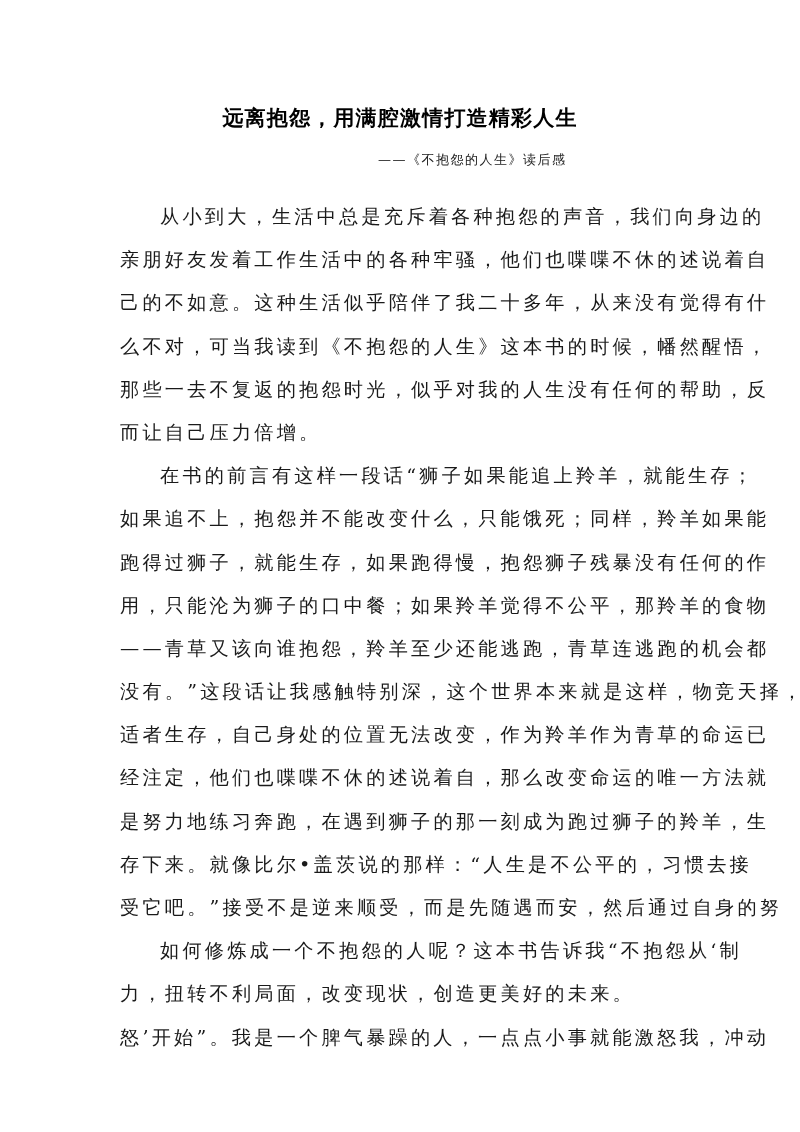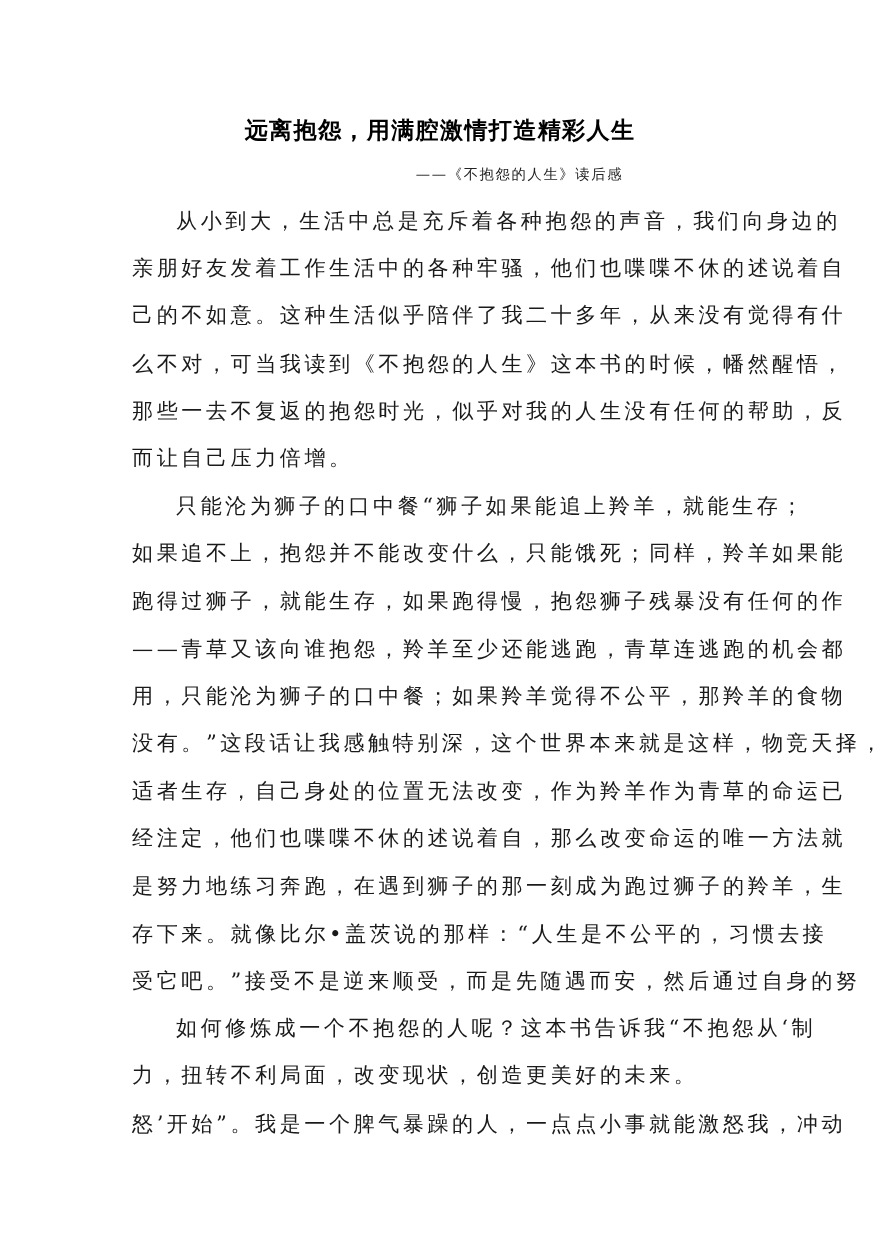--- a/index.html
+++ b/index.html
@@ -38,21 +38,21 @@
       position: absolute;
       top: 147px;
       left: 378px;
       font-size: 13px;
       letter-spacing: 1.5px;
       line-height: 26px;
       color: #222;
     }
     .body-text {
       position: absolute;
-      top: 186px;
+      top: 202px;
       left: 120px;
       width: 548px;
     }
     .line {
       display: block;
       height: 43.2px;
       line-height: 30px;
       font-size: 19.2px;
       letter-spacing: 3.2px;
       white-space: nowrap;
@@ -69,25 +69,25 @@
   <div class="title">远离抱怨，用满腔激情打造精彩人生</div>
   <div class="subtitle">——《不抱怨的人生》读后感</div>
 
   <div class="body-text">
     <span class="line indent">从小到大，生活中总是充斥着各种抱怨的声音，我们向身边的</span>
     <span class="line">亲朋好友发着工作生活中的各种牢骚，他们也喋喋不休的述说着自</span>
     <span class="line">己的不如意。这种生活似乎陪伴了我二十多年，从来没有觉得有什</span>
     <span class="line">么不对，可当我读到《不抱怨的人生》这本书的时候，幡然醒悟，</span>
     <span class="line">那些一去不复返的抱怨时光，似乎对我的人生没有任何的帮助，反</span>
     <span class="line">而让自己压力倍增。</span>
-    <span class="line indent">只能沦为狮子的口中餐“狮子如果能追上羚羊，就能生存；</span>
+    <span class="line indent">在书的前言有这样一段话“狮子如果能追上羚羊，就能生存；</span>
     <span class="line">如果追不上，抱怨并不能改变什么，只能饿死；同样，羚羊如果能</span>
     <span class="line">跑得过狮子，就能生存，如果跑得慢，抱怨狮子残暴没有任何的作</span>
+    <span class="line">用，只能沦为狮子的口中餐；如果羚羊觉得不公平，那羚羊的食物</span>
     <span class="line">——青草又该向谁抱怨，羚羊至少还能逃跑，青草连逃跑的机会都</span>
-    <span class="line">用，只能沦为狮子的口中餐；如果羚羊觉得不公平，那羚羊的食物</span>
     <span class="line">没有。”这段话让我感触特别深，这个世界本来就是这样，物竞天择，</span>
     <span class="line">适者生存，自己身处的位置无法改变，作为羚羊作为青草的命运已</span>
     <span class="line">经注定，他们也喋喋不休的述说着自，那么改变命运的唯一方法就</span>
     <span class="line">是努力地练习奔跑，在遇到狮子的那一刻成为跑过狮子的羚羊，生</span>
     <span class="line">存下来。就像比尔•盖茨说的那样：“人生是不公平的，习惯去接</span>
     <span class="line">受它吧。”接受不是逆来顺受，而是先随遇而安，然后通过自身的努</span>
     <span class="line indent">如何修炼成一个不抱怨的人呢？这本书告诉我“不抱怨从‘制</span>
     <span class="line">力，扭转不利局面，改变现状，创造更美好的未来。</span>
     <span class="line">怒’开始”。我是一个脾气暴躁的人，一点点小事就能激怒我，冲动</span>
   </div>

